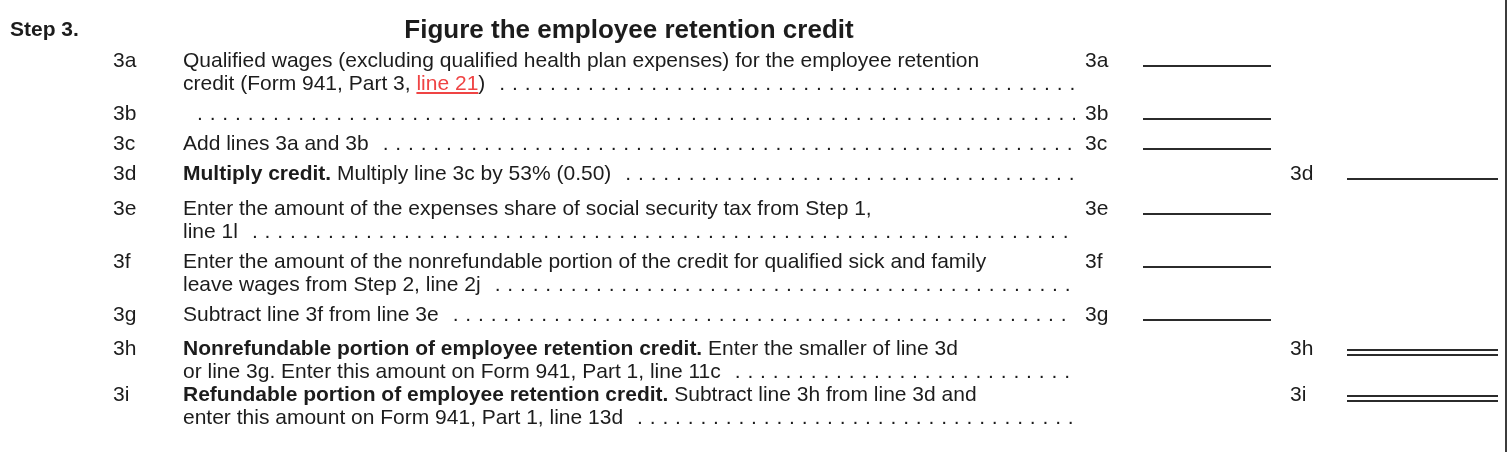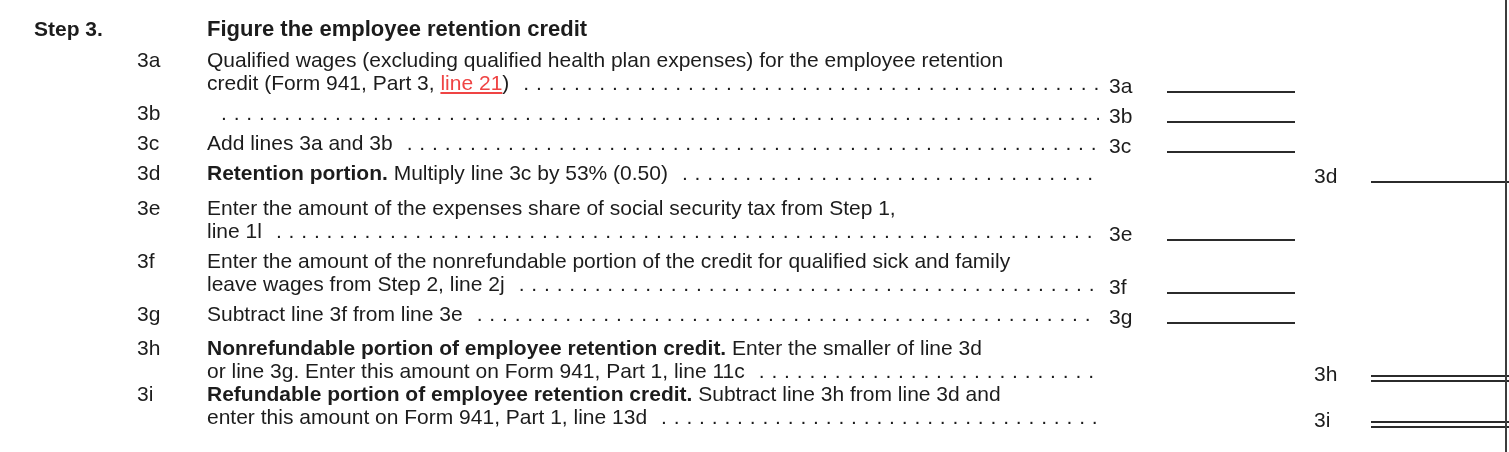--- a/index.html
+++ b/index.html
@@ -8,43 +8,42 @@
     position: relative;
     width: 1509px;
     height: 452px;
     background: #ffffff;
     font-family: "Liberation Sans", "DejaVu Sans", sans-serif;
     font-size: 21px;
     line-height: 23px;
     color: #1c1c1c;
     overflow: hidden;
     padding-top: 16px;
-    padding-left: 24px;
   }
   .vrule {
     position: absolute;
     left: 1505px; top: 0;
     width: 2px; height: 452px;
     background: #3c3c3c;
   }
-  .row { display: flex; align-items: flex-end; margin-bottom: 7px; }
+  .row { display: flex; align-items: flex-start; margin-bottom: 7px; }
   .row.hdr { align-items: flex-start; margin-bottom: 6px; line-height: 26px; }
   .row.gap-lg { margin-bottom: 12px; }
   .row.gap-md { margin-bottom: 11px; }
   .row.gap-0 { margin-bottom: 0; }
 
   .col-step  { width: 103px; padding-left: 10px; flex: none; }
   .col-num   { width: 80px;  padding-left: 10px; flex: none; align-self: flex-start; }
   .col-desc  { width: 892px; flex: none; }
   .col-mid   { width: 215px; flex: none; }
   .col-right { width: 219px; flex: none; }
 
   .b { font-weight: bold; }
   .hdr-step  { font-weight: bold; }
-  .hdr-title { font-weight: bold; font-size: 22px; }
+  .hdr-title { font-weight: bold; font-size: 26px; text-align: center; }
 
   .line { display: flex; align-items: baseline; }
   .line .txt { white-space: nowrap; }
   .leader {
     flex: 1 1 auto;
     overflow: hidden;
     white-space: nowrap;
     margin-left: 14px;
     padding-right: 4px;
     word-spacing: 1px;
@@ -137,21 +136,21 @@
       </div>
     </div>
     <div class="col-right"></div>
   </div>
 
   <div class="row gap-lg">
     <div class="col-step"></div>
     <div class="col-num">3d</div>
     <div class="col-desc">
       <div class="line">
-        <span class="txt"><span class="b">Retention portion.</span><span> Multiply line 3c by 53% (0.50)</span></span>
+        <span class="txt"><span class="b">Multiply credit.</span><span> Multiply line 3c by 53% (0.50)</span></span>
         <span class="leader">. . . . . . . . . . . . . . . . . . . . . . . . . . . . . . . . . . . . . . . . . . . . . . . . . . . . . . . . . . . . . . . . . . . . . . . . . . . . . . . . . . . . . . . . . . </span>
       </div>
     </div>
     <div class="col-mid"></div>
     <div class="col-right">
       <div class="amt">
         <span class="amt-label">3d</span>
         <div class="amt-line"></div>
       </div>
     </div>

